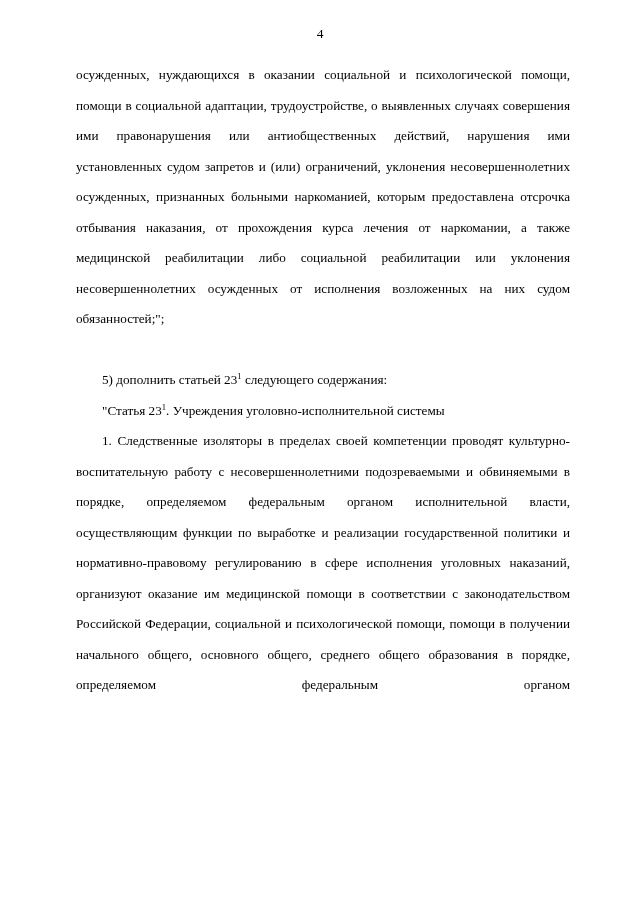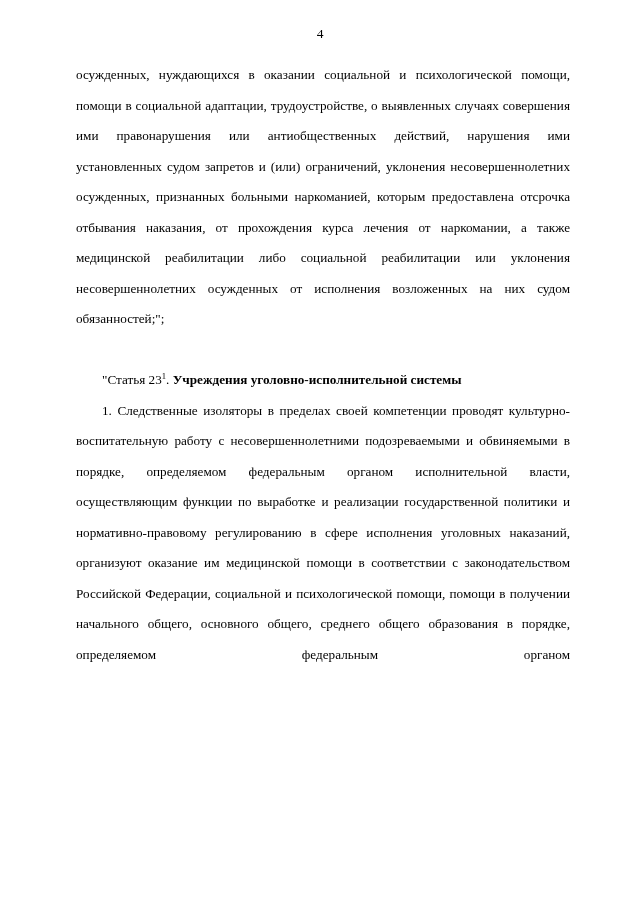--- a/index.html
+++ b/index.html
@@ -52,21 +52,21 @@
     display: inline-block;
     width: 100%;
   }
   p.indent {
     text-indent: 26px;
   }
   p.noindent {
     text-indent: 0;
   }
   .bold {
-    font-weight: bold;
+    font-weight: normal;
   }
   sup {
     font-size: 8.6px;
     vertical-align: super;
     line-height: 0;
   }
   .blk {
     margin-bottom: 0px;
   }
 </style>
@@ -74,19 +74,20 @@
 <body>
 
 <div class="page">
 
   <div class="page-number">4</div>
 
   <div class="body-text">
 
     <p class="just noindent blk">осужденных, нуждающихся в оказании социальной и психологической помощи, помощи в социальной адаптации, трудоустройстве, о выявленных случаях совершения ими правонарушения или антиобщественных действий, нарушения ими установленных судом запретов и (или) ограничений, уклонения несовершеннолетних осужденных, признанных больными наркоманией, которым предоставлена отсрочка отбывания наказания, от прохождения курса лечения от наркомании, а также медицинской реабилитации либо социальной реабилитации или уклонения несовершеннолетних осужденных от исполнения возложенных на них судом обязанностей;";</p>
 
+    <p class="indent"><span>5) дополнить статьей 23</span><sup>1</sup><span> следующего содержания:</span></p>
 
     <p class="indent"><span>"Статья 23</span><sup>1</sup><span>. </span><span class="bold">Учреждения уголовно-исполнительной системы</span></p>
 
     <p class="just indent">1. Следственные изоляторы в пределах своей компетенции проводят культурно-воспитательную работу с несовершеннолетними подозреваемыми и обвиняемыми в порядке, определяемом федеральным органом исполнительной власти, осуществляющим функции по выработке и реализации государственной политики и нормативно-правовому регулированию в сфере исполнения уголовных наказаний, организуют оказание им медицинской помощи в соответствии с законодательством Российской Федерации, социальной и психологической помощи, помощи в получении начального общего, основного общего, среднего общего образования в порядке, определяемом федеральным органом</p>
 
   </div>
 </div>
 
 </body></html>

